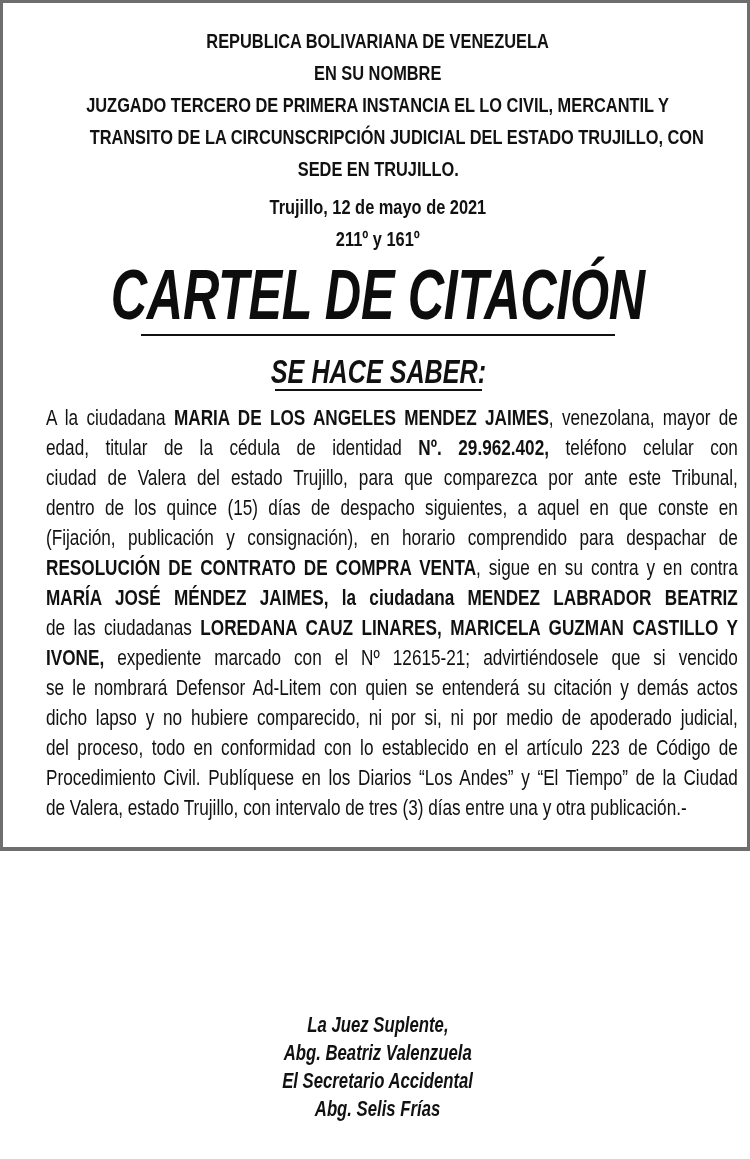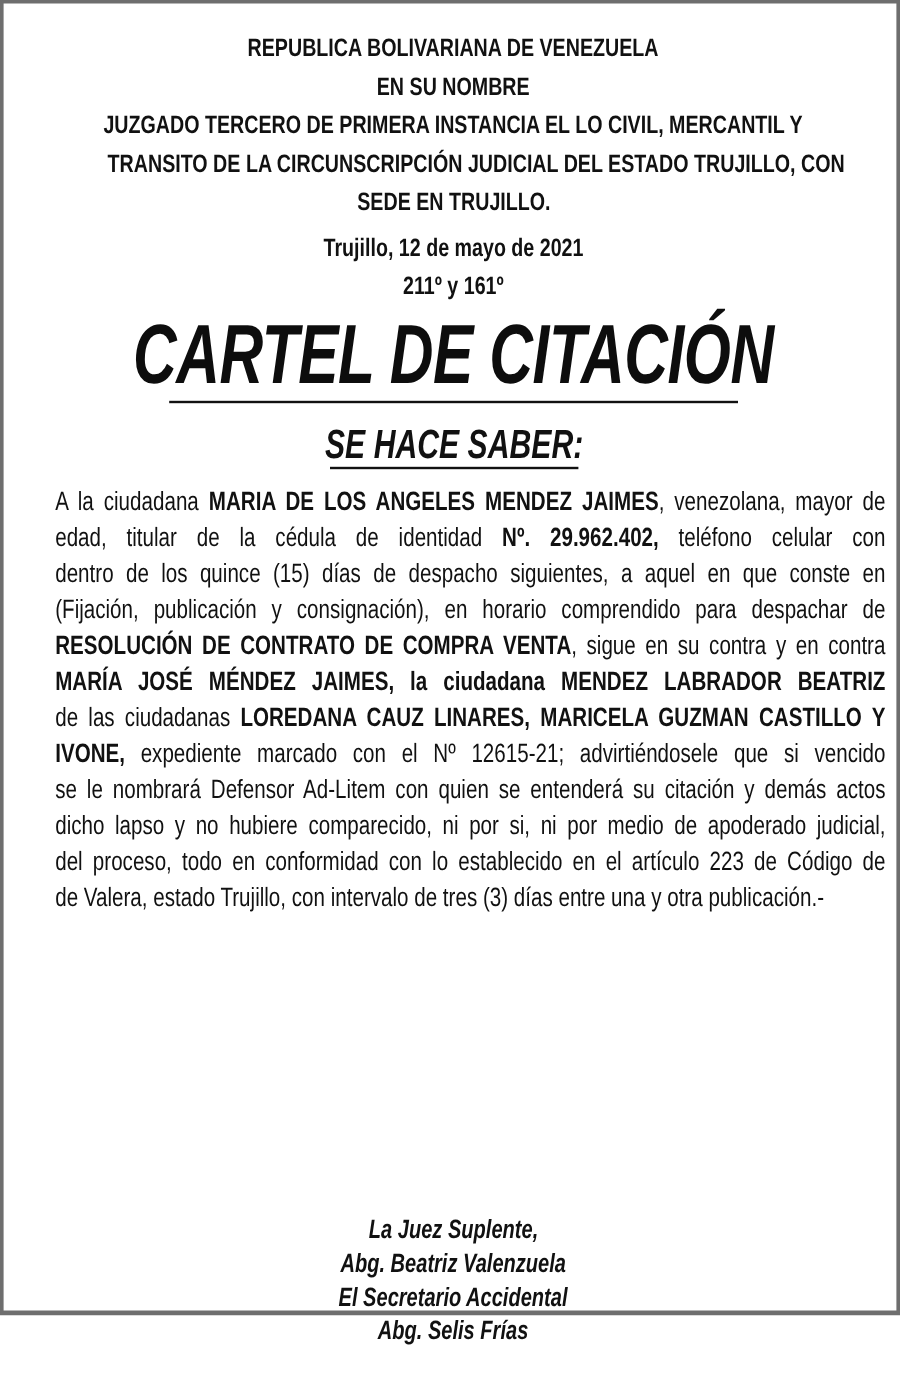--- a/index.html
+++ b/index.html
@@ -1,20 +1,20 @@
 <!DOCTYPE html>
 <html><head>
 <meta charset="utf-8">
 <style>
   html, body { margin: 0; padding: 0; background: #ffffff; }
   body { width: 750px; height: 1159px; overflow: hidden; }
   .page {
     position: relative;
     box-sizing: border-box;
-    width: 750px; height: 1096px;
+    width: 750px; height: 851px;
     border: 3px solid #6e6e6e;
     border-bottom-width: 4px;
     background: #ffffff;
     color: #111111;
     font-family: "Liberation Sans", "DejaVu Sans", sans-serif;
   }
   .hdr {
     position: absolute;
     left: 0; width: 750px;
     text-align: center;
@@ -116,20 +116,23 @@
   <div class="rule-sub"></div>
 
   <div class="body" id="body">
       <div class="line">
         <div class="fit"><span>A la ciudadana </span><span class="b">MARIA DE LOS ANGELES MENDEZ JAIMES</span><span>, venezolana, mayor de</span></div>
       </div>
       <div class="line">
         <div class="fit"><span>edad,  titular de la cédula de identidad </span><span class="b">Nº. 29.962.402,</span><span> teléfono celular con</span></div>
       </div>
       <div class="line">
+        <div class="fit"><span>ciudad de Valera del estado Trujillo, para que comparezca por ante este Tribunal,</span></div>
+      </div>
+      <div class="line">
         <div class="fit"><span>dentro de los quince (15) días de despacho siguientes, a aquel en que conste en</span></div>
       </div>
       <div class="line">
         <div class="fit"><span>(Fijación, publicación y  consignación), en horario comprendido para despachar de</span></div>
       </div>
       <div class="line">
         <div class="fit"><span class="b">RESOLUCIÓN DE CONTRATO DE COMPRA VENTA</span><span>, sigue en su contra y en contra</span></div>
       </div>
       <div class="line">
         <div class="fit"><span class="b">MARÍA JOSÉ MÉNDEZ JAIMES, la ciudadana MENDEZ LABRADOR BEATRIZ</span></div>
@@ -142,20 +145,23 @@
       </div>
       <div class="line">
         <div class="fit"><span>se le nombrará Defensor Ad-Litem con quien se entenderá su citación y demás actos</span></div>
       </div>
       <div class="line">
         <div class="fit"><span>dicho lapso y no hubiere comparecido, ni por si, ni por medio de apoderado judicial,</span></div>
       </div>
       <div class="line">
         <div class="fit"><span>del proceso, todo en conformidad con lo establecido en el artículo 223 de Código  de</span></div>
       </div>
+      <div class="line">
+        <div class="fit"><span>Procedimiento Civil. Publíquese en los Diarios “Los Andes” y “El Tiempo” de la Ciudad</span></div>
+      </div>
       <div class="line last">
         <div class="fit"><span>de Valera, estado Trujillo, con intervalo de tres (3) días entre una y otra publicación.-</span></div>
       </div>
     </div>
 
   <div class="sig">
     <div><span>La Juez Suplente,</span></div>
     <div><span>Abg. Beatriz Valenzuela</span></div>
     <div><span>El Secretario Accidental</span></div>
     <div><span>Abg. Selis Frías</span></div>

